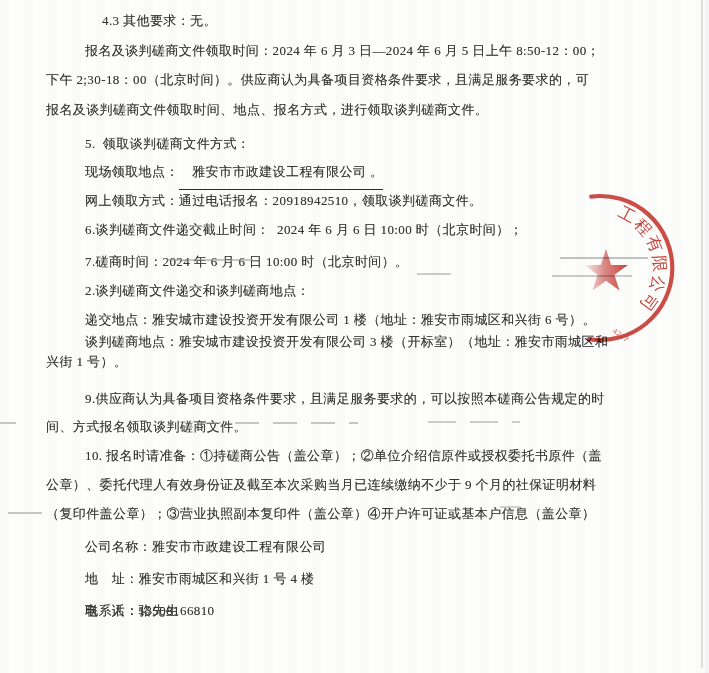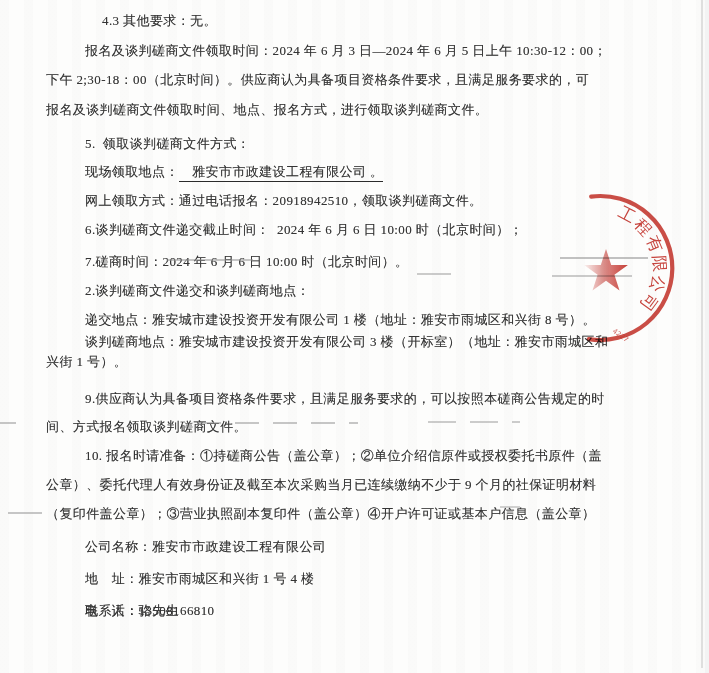--- a/index.html
+++ b/index.html
@@ -19,21 +19,21 @@
   .line{
     position:absolute;
     white-space:pre;
     font-size:13px;
     color:#343434;
     letter-spacing:0.4px;
     text-shadow:0 0 0.4px rgba(30,30,30,0.4);
   }
   .uline{
     border-bottom:1.6px solid #2b2b2b;
-    padding-bottom:2px;
+    padding-bottom:10px;
   }
   .l0{left:102px;top:12px}
   .l1{left:85px;top:42px}
   .l2{left:46px;top:71px}
   .l3{left:46px;top:101px}
   .l4{left:85px;top:135px}
   .l5{left:85px;top:163px}
   .l6{left:85px;top:192px}
   .l7{left:85px;top:221px}
   .l8{left:85px;top:253px}
@@ -72,30 +72,30 @@
     pointer-events:none;
   }
 </style>
 </head>
 <body>
 
 <div class="scan-texture"></div>
 
 <div>
   <div class="line l0">4.3 其他要求：无。</div>
-  <div class="line l1">报名及谈判磋商文件领取时间：2024 年 6 月 3 日—2024 年 6 月 5 日上午 10:30-12：00；</div>
+  <div class="line l1">报名及谈判磋商文件领取时间：2024 年 6 月 3 日—2024 年 6 月 5 日上午 8:50-12：00；</div>
   <div class="line l2">下午 2;30-18：00（北京时间）。供应商认为具备项目资格条件要求，且满足服务要求的，可</div>
   <div class="line l3">报名及谈判磋商文件领取时间、地点、报名方式，进行领取谈判磋商文件。</div>
   <div class="line l4">5.  领取谈判磋商文件方式：</div>
   <div class="line l5"><span>现场领取地点：</span><span class="uline">　雅安市市政建设工程有限公司 。</span></div>
   <div class="line l6">网上领取方式：通过电话报名：20918942510，领取谈判磋商文件。</div>
   <div class="line l7">6.谈判磋商文件递交截止时间：  2024 年 6 月 6 日 10:00 时（北京时间）；</div>
   <div class="line l8">7.磋商时间：2024 年 6 月 6 日 10:00 时（北京时间）。</div>
   <div class="line l9">2.谈判磋商文件递交和谈判磋商地点：</div>
-  <div class="line l10">递交地点：雅安城市建设投资开发有限公司 1 楼（地址：雅安市雨城区和兴街 8 号）。</div>
+  <div class="line l10">递交地点：雅安城市建设投资开发有限公司 1 楼（地址：雅安市雨城区和兴街 6 号）。</div>
   <div class="line l11">谈判磋商地点：雅安城市建设投资开发有限公司 3 楼（开标室）（地址：雅安市雨城区和</div>
   <div class="line l12">兴街 1 号）。</div>
   <div class="line l13">9.供应商认为具备项目资格条件要求，且满足服务要求的，可以按照本磋商公告规定的时</div>
   <div class="line l14">间、方式报名领取谈判磋商文件。</div>
   <div class="line l15">10. 报名时请准备：①持磋商公告（盖公章）；②单位介绍信原件或授权委托书原件（盖</div>
   <div class="line l16">公章）、委托代理人有效身份证及截至本次采购当月已连续缴纳不少于 9 个月的社保证明材料</div>
   <div class="line l17">（复印件盖公章）；③营业执照副本复印件（盖公章）④开户许可证或基本户信息（盖公章）</div>
   <div class="line l18">公司名称：雅安市市政建设工程有限公司</div>
   <div class="line l19">地　址：雅安市雨城区和兴街 1 号 4 楼</div>
   <div class="line l20">电　话：13508166810</div>

